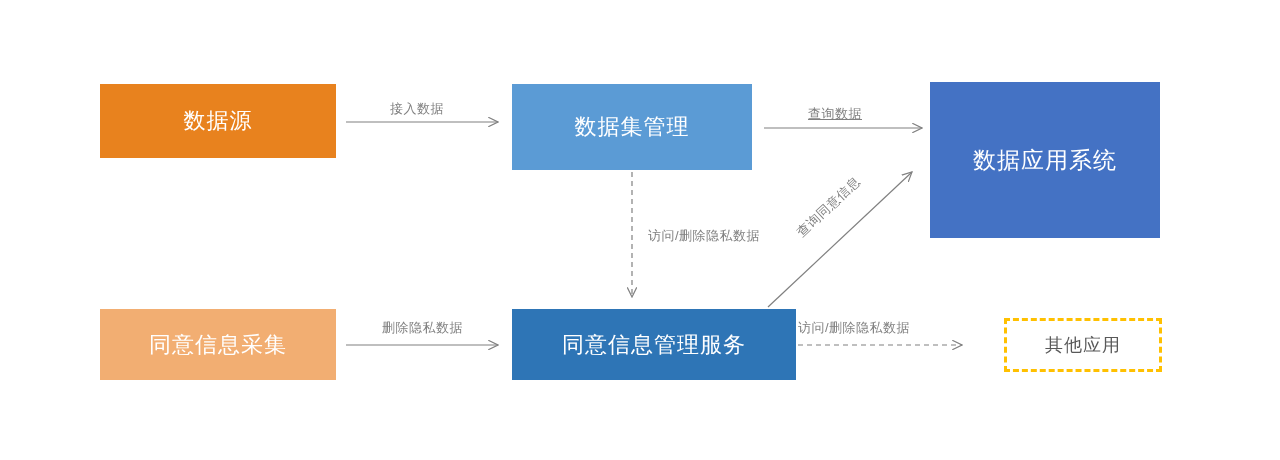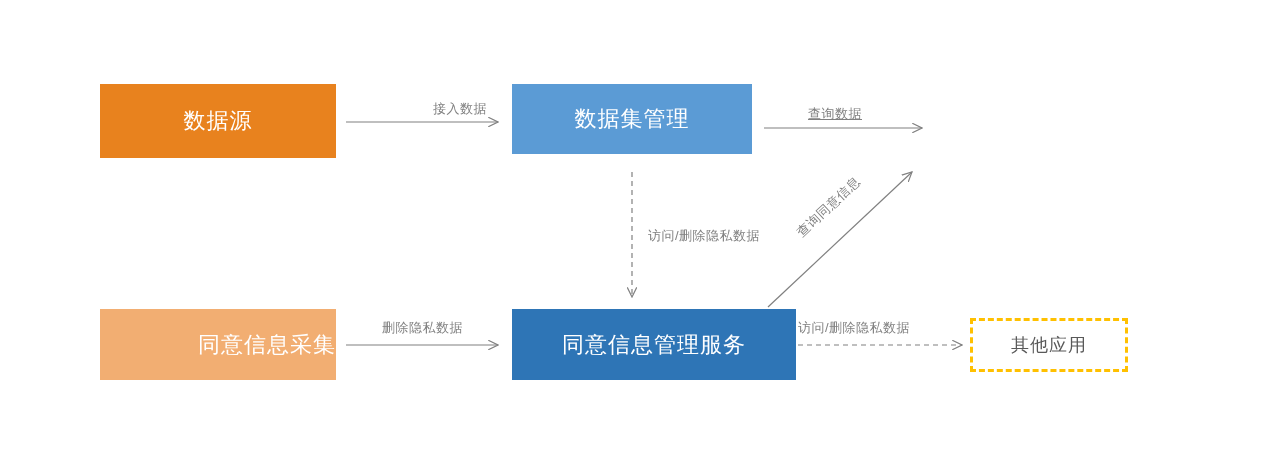--- a/index.html
+++ b/index.html
@@ -33,46 +33,45 @@
   }
 
   
   #node-data-source {
     left: 100px; top: 84px; width: 236px; height: 74px;
     background: #E8821E;
     color: #ffffff;
     font-size: 22px;
   }
   #node-dataset-mgmt {
-    left: 512px; top: 84px; width: 240px; height: 70px;
+    left: 512px; top: 84px; width: 240px; height: 86px;
     background: #5B9BD5;
     color: #ffffff;
     font-size: 22px;
   }
   #node-data-app-system {
     left: 930px; top: 82px; width: 230px; height: 156px;
     background: #4472C4;
     color: #ffffff;
     font-size: 23px;
   }
   #node-consent-collect {
     left: 100px; top: 309px; width: 236px; height: 71px;
     background: #F2AE72;
     color: #ffffff;
     font-size: 22px;
-    justify-content: flex-end;
   }
   #node-consent-mgmt-service {
     left: 512px; top: 309px; width: 284px; height: 71px;
     background: #2E75B6;
     color: #ffffff;
     font-size: 22px;
   }
   #node-other-app {
-    left: 970px; top: 318px; width: 158px; height: 54px;
+    left: 1004px; top: 318px; width: 158px; height: 54px;
     background: #ffffff;
     border: 3px dashed #FFC000;
     color: #595959;
     font-size: 18px;
   }
 
   
   #edges {
     position: absolute;
     left: 0; top: 0;
@@ -81,21 +80,21 @@
   }
 
   
   .edge-label {
     position: absolute;
     font-size: 13px;
     color: #808080;
     white-space: nowrap;
     letter-spacing: 0.5px;
   }
-  #label-ingest-data     { left: 390px; top: 100px; margin-left: 43px; }
+  #label-ingest-data     { left: 390px; top: 100px; }
   #label-query-data      { left: 808px; top: 105px; text-decoration: underline; }
   #label-access-delete-1 { left: 648px; top: 227px; }
   #label-ingest-consent  { left: 382px; top: 319px; }
   #label-query-consent   { left: 793px; top: 228px; transform: rotate(-43deg); transform-origin: left top; }
   #label-access-delete-2 { left: 798px; top: 319px; }
 </style>
 </head>
 <body>
 
 <div id="canvas">
@@ -145,20 +144,23 @@
   <span class="edge-label" id="label-access-delete-2">访问/删除隐私数据</span>
 
   <div class="node" id="node-data-source">
     <span class="node-label">数据源</span>
   </div>
 
   <div class="node" id="node-dataset-mgmt">
     <span class="node-label">数据集管理</span>
   </div>
 
+  <div class="node" id="node-data-app-system">
+    <span class="node-label">数据应用系统</span>
+  </div>
 
   <div class="node" id="node-consent-collect">
     <span class="node-label">同意信息采集</span>
   </div>
 
   <div class="node" id="node-consent-mgmt-service">
     <span class="node-label">同意信息管理服务</span>
   </div>
 
   <div class="node" id="node-other-app">

